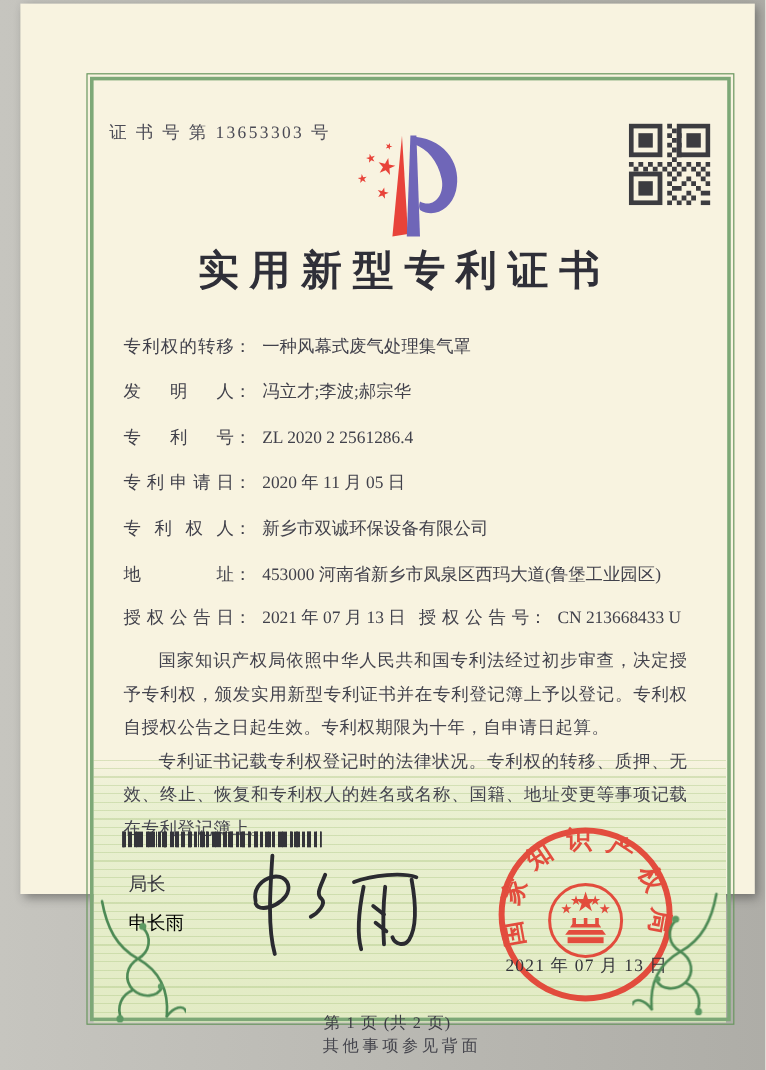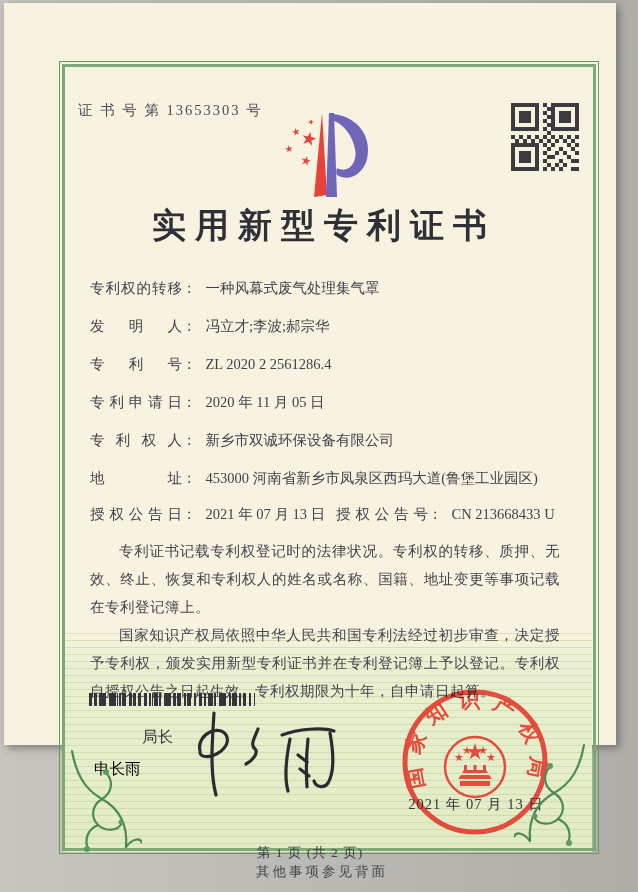--- a/index.html
+++ b/index.html
@@ -1,20 +1,20 @@
 <!DOCTYPE html>
 <html><head>
 <meta charset="utf-8">
 <style>
   html,body{margin:0;padding:0;}
   body{width:638px;height:892px;overflow:hidden;
        font-family:"Liberation Serif","DejaVu Serif",serif;}
   .scan{position:relative;width:638px;height:892px;
         background:linear-gradient(90deg,#c6c5bf,#aeada7);}
-  .paper{position:absolute;left:4px;top:3px;width:612px;height:742px;
+  .paper{position:absolute;left:17px;top:3px;width:612px;height:742px;
          background:#f8f3e0;box-shadow:3px 3px 8px rgba(40,40,40,.45);}
   
   .green-zone{position:absolute;left:61px;top:630px;width:527px;height:219px;
       background:
         repeating-linear-gradient(180deg, rgba(168,196,126,.38) 0 1px, rgba(0,0,0,0) 1px 7px),
         linear-gradient(to bottom, rgba(233,240,209,0) 0%, #eaf0d2 14%, #e2ebc4 100%);
       z-index:1;}
   
   .frame{position:absolute;left:55px;top:58px;width:538px;height:791px;
          border:1px solid #69975f;z-index:2;pointer-events:none;}
@@ -32,21 +32,21 @@
   .pair2{position:absolute;left:246px;top:0;white-space:nowrap;}
   .paras{position:absolute;left:86px;top:534px;width:470px;font-size:14.5px;
          line-height:28px;color:#44444e;text-align:justify;}
   .paras p{margin:0;text-indent:2em;letter-spacing:.5px;}
   .barcode{position:absolute;left:85px;top:690px;width:166px;height:13px;
       background:
         repeating-linear-gradient(90deg,#34343a 0 2px,rgba(0,0,0,0) 2px 5px),
         repeating-linear-gradient(90deg,#34343a 0 1px,rgba(0,0,0,0) 1px 7px),
         repeating-linear-gradient(90deg,#34343a 0 3px,rgba(0,0,0,0) 3px 11px);}
   .signer-title{position:absolute;left:90px;top:724px;font-size:15.5px;color:#35353c;
-        font-family:"Liberation Sans","DejaVu Sans",sans-serif;margin-left:48px;}
+        font-family:"Liberation Sans","DejaVu Sans",sans-serif;}
   .signer-name{position:absolute;left:90px;top:756px;font-size:15.5px;color:#000000;
         font-family:"Liberation Sans","DejaVu Sans",sans-serif;}
   .signature{position:absolute;left:178px;top:698px;}
   .seal{position:absolute;left:396px;top:684px;opacity:.9;mix-blend-mode:multiply;}
   .seal-date{position:absolute;left:393px;top:792px;width:158px;text-align:center;
              font-size:14.5px;color:#34343b;letter-spacing:1px;}
   .page-info{position:absolute;left:0;top:829px;width:612px;text-align:center;
              font-size:13.5px;color:#3c3c44;letter-spacing:1px;margin-top:12px;}
   .back-note{position:absolute;left:0;top:860px;width:612px;text-align:center;
              font-size:13.5px;color:#45454d;letter-spacing:3px;padding-left:12px;}
@@ -165,22 +165,22 @@
         <span class="jlabel">地址</span><span class="colon">：</span><span>453000 河南省新乡市凤泉区西玛大道(鲁堡工业园区)</span>
       </div>
       <div class="frow" style="top:502px">
         <span class="jlabel">授权公告日</span><span class="colon">：</span><span>2021 年 07 月 13 日</span>
         <span class="pair2">
           <span class="jlabel">授权公告号</span><span class="colon">：</span><span>CN 213668433 U</span>
         </span>
       </div>
 
       <div class="paras">
+        <p>国家知识产权局依照中华人民共和国专利法经过初步审查，决定授予专利权，颁发实用新型专利证书并在专利登记簿上予以登记。专利权自授权公告之日起生效。专利权期限为十年，自申请日起算。</p>
         <p>专利证书记载专利权登记时的法律状况。专利权的转移、质押、无效、终止、恢复和专利权人的姓名或名称、国籍、地址变更等事项记载在专利登记簿上。</p>
-        <p>国家知识产权局依照中华人民共和国专利法经过初步审查，决定授予专利权，颁发实用新型专利证书并在专利登记簿上予以登记。专利权自授权公告之日起生效。专利权期限为十年，自申请日起算。</p>
       </div>
 
       <div class="barcode"></div>
 
       <div class="signer-title">局长</div>
       <div class="signer-name">申长雨</div>
 
       <svg class="signature" width="170" height="100" viewBox="0 0 170 100">
         <g fill="none" stroke="#2a2a30" stroke-width="3.2" stroke-linecap="round" stroke-linejoin="round">
           <path d="M18,50 C14,32 40,22 45,36 C49,50 22,62 18,52"></path>

